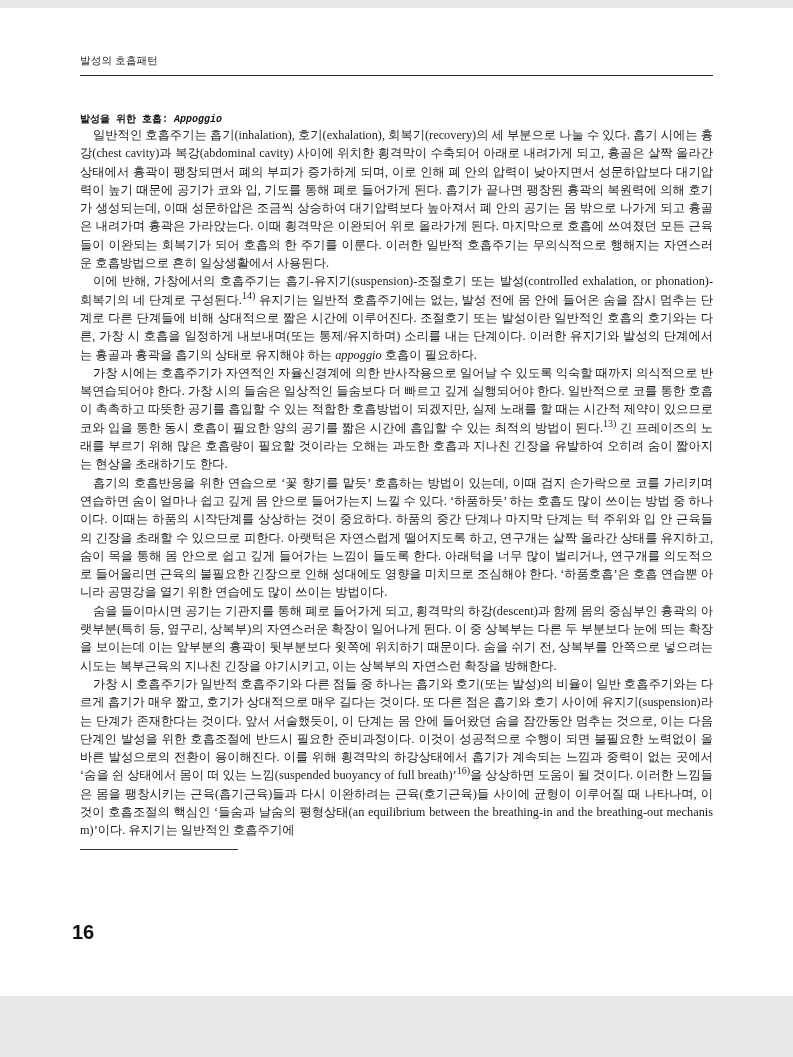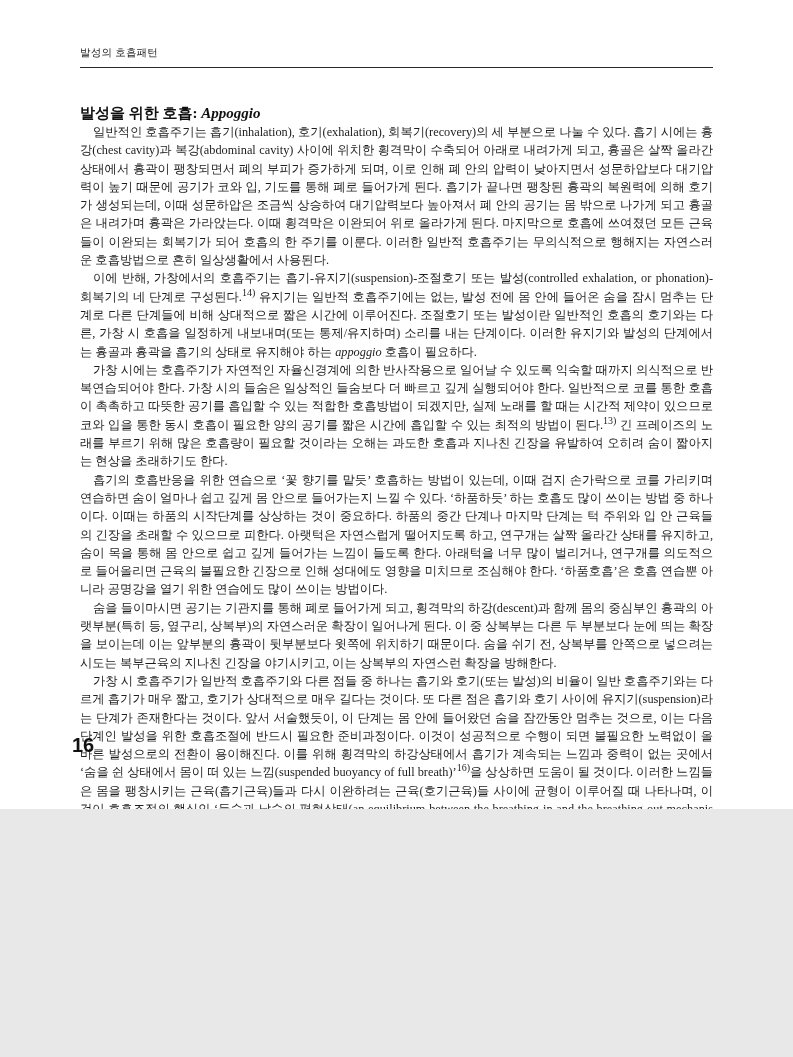--- a/index.html
+++ b/index.html
@@ -1,38 +1,38 @@
 <!DOCTYPE html>
 <html><head>
 <meta charset="utf-8">
 <style>
   html,body { margin:0; padding:0; background:#e8e8e8; }
   .page {
     position:relative;
-    width:793px; height:809px;
-    margin:0 auto;
+    width:793px; height:988px;
+    margin:8px auto;
     background:#ffffff;
     box-sizing:border-box;
     padding:46px 80px 0 80px;
     font-family:"Liberation Serif","DejaVu Serif",serif;
     color:#1c1c1c;
     overflow:hidden;
   }
   .running-header {
     font-family:"Liberation Sans","DejaVu Sans",sans-serif;
     font-size:10.5px;
     letter-spacing:0.2px;
     color:#222;
     padding-bottom:7px;
     border-bottom:1.6px solid #2a2a2a;
   }
   .doc-title {
     margin:36px 0 0 0;
-    font-family:Liberation Serif, serif;
-    font-size:15px;
+    font-family:Liberation Mono, monospace;
+    font-size:10px;
     font-weight:bold;
     color:#111;
   }
   .doc-title .title-italic {
     font-style:italic;
     font-weight:bold;
   }
   .section-heading {
     margin:30px 0 3px 0;
     font-family:"Liberation Sans","DejaVu Sans",sans-serif;

